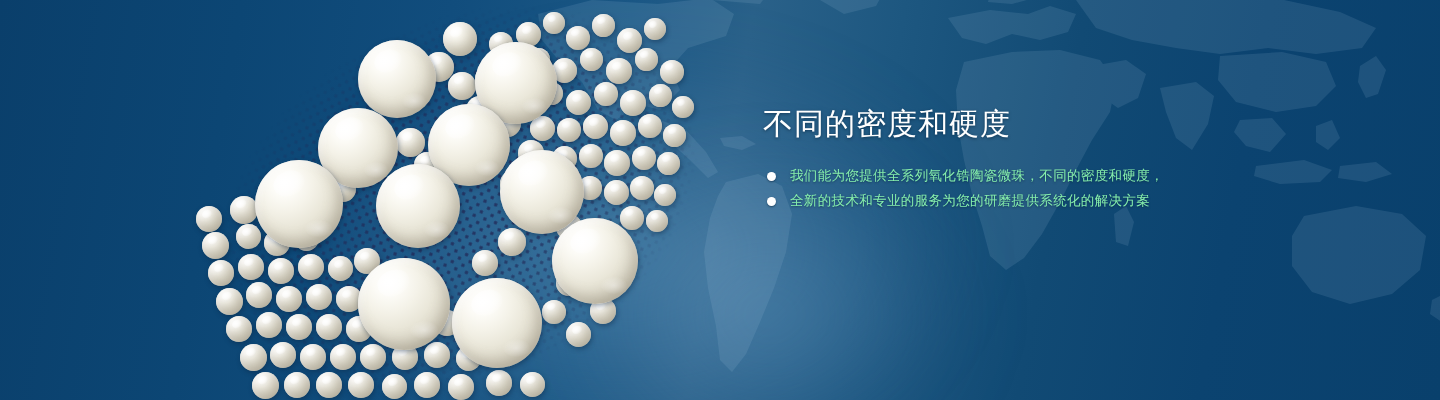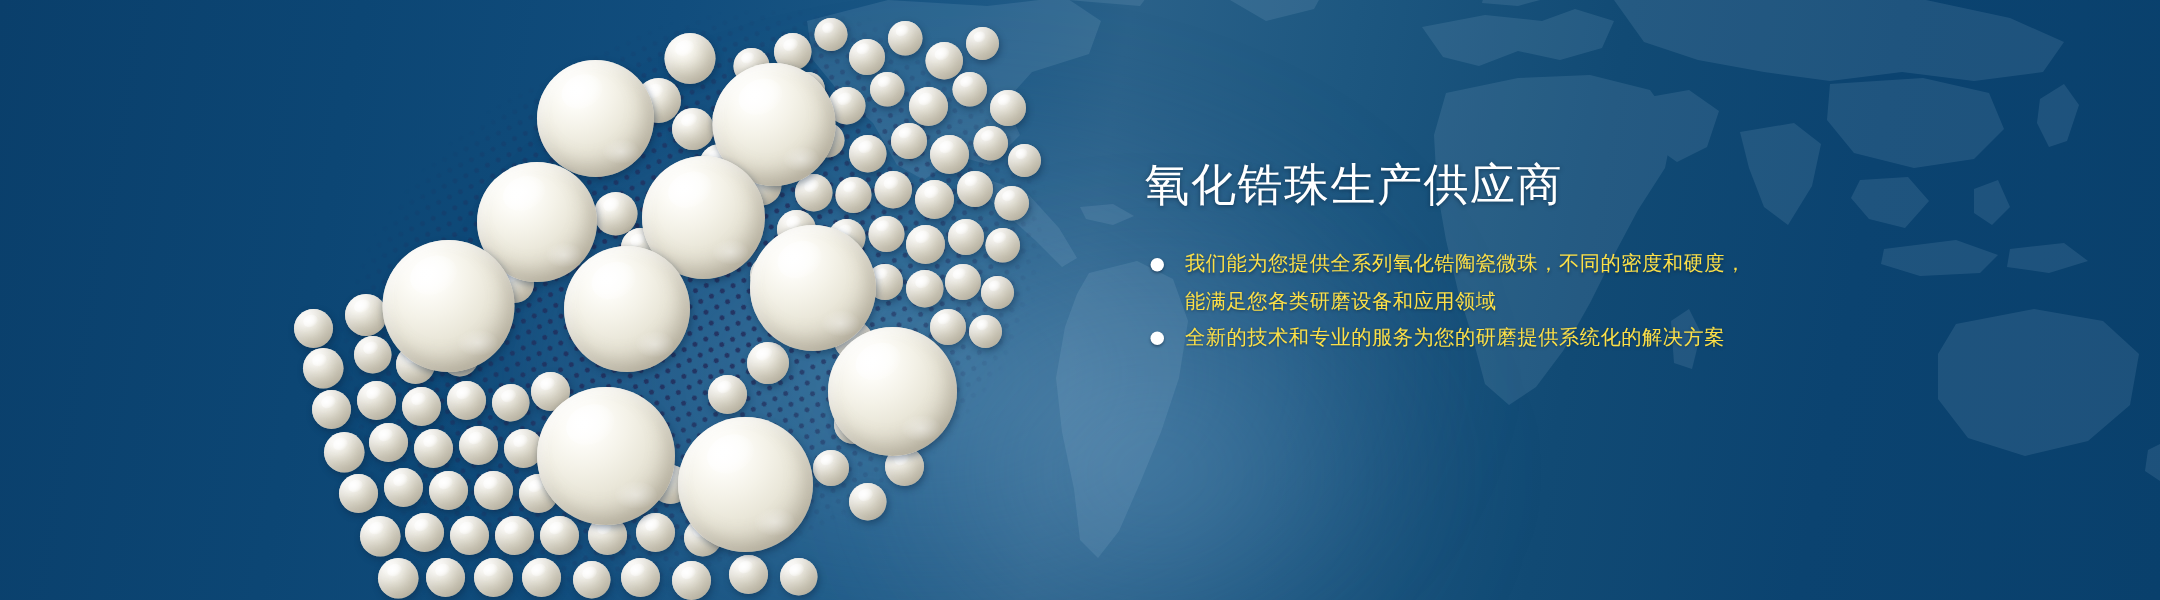--- a/index.html
+++ b/index.html
@@ -143,21 +143,21 @@
     white-space:nowrap;
     text-shadow:0 1px 3px rgba(4,26,48,0.55);
   }
   .bullets {
     margin-top:20px;
     list-style:none;
   }
   .bullet {
     position:relative;
     padding-left:27px;
-    color:#fde047;
+    color:#86efac;
     font-size:13.5px;
     line-height:24.5px;
     letter-spacing:0.35px;
     text-shadow:0 1px 2px rgba(4,26,48,0.5);
   }
   .bullet + .bullet { margin-top:0; }
   .dot {
     position:absolute;
     left:4px; top:8px;
     width:9px; height:9px;
@@ -354,28 +354,27 @@
     <div class="bead" style="left:255px; top:160px; width:88px; height:88px;"></div>
     <div class="bead" style="left:376px; top:164px; width:84px; height:84px;"></div>
     <div class="bead" style="left:500px; top:150px; width:84px; height:84px;"></div>
     <div class="bead" style="left:358px; top:258px; width:92px; height:92px;"></div>
     <div class="bead" style="left:452px; top:278px; width:90px; height:90px;"></div>
     <div class="bead" style="left:552px; top:218px; width:86px; height:86px;"></div>
   </div>
 
   <div class="copy">
 
-    <h1 class="headline">氧化锆珠生产供应商</h1>
+    <h1 class="headline">不同的密度和硬度</h1>
 
     <ul class="bullets">
 
       <li class="bullet">
         <span class="dot"></span>
         <span class="bullet-line">我们能为您提供全系列氧化锆陶瓷微珠，不同的密度和硬度，</span>
-        <span class="bullet-line">能满足您各类研磨设备和应用领域</span>
       </li>
 
       <li class="bullet">
         <span class="dot"></span>
         <span class="bullet-line">全新的技术和专业的服务为您的研磨提供系统化的解决方案</span>
       </li>
 
 
     </ul>
   </div>

